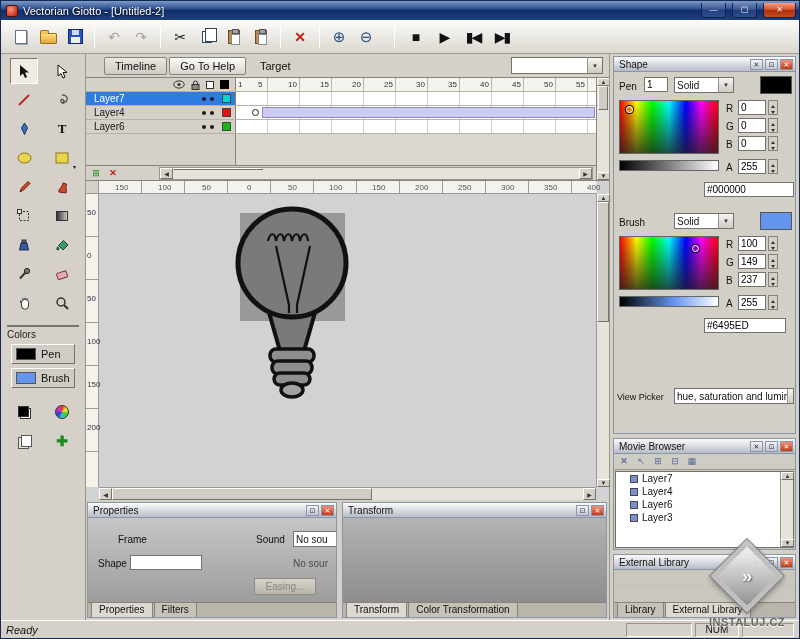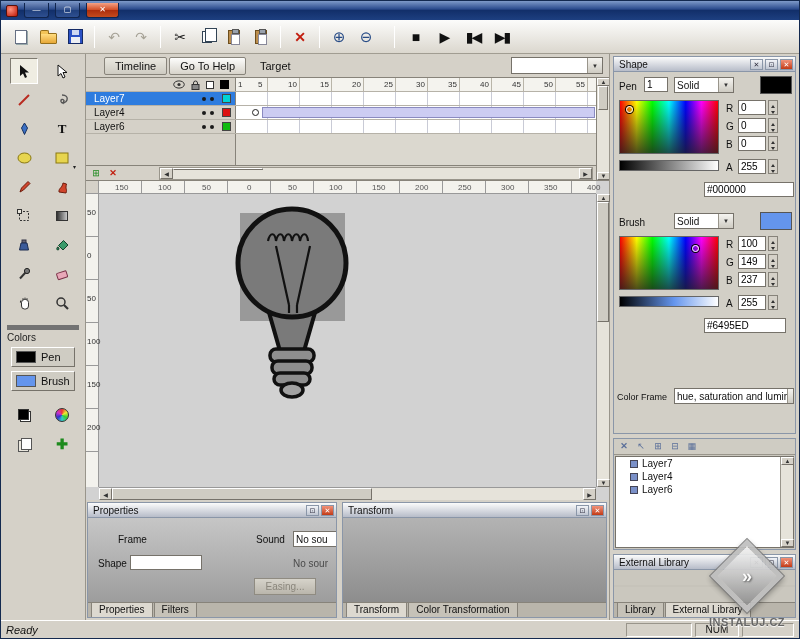--- a/index.html
+++ b/index.html
@@ -48,21 +48,21 @@
   .mainrow { flex:1; display:flex; min-height:0; }
 
   
   .lefttools { width:85px; flex:none; background:#d5d1c8; border-right:1px solid #99958b;
     display:flex; flex-direction:column; align-items:center; padding-top:4px; }
   .tool-grid { display:grid; grid-template-columns:28px 28px; column-gap:10px; row-gap:3px; }
   .tool { width:28px; height:26px; display:flex; align-items:center; justify-content:center; position:relative; }
   .tool.active { background:#efede2; border:1px solid; border-color:#7e7a70 #fff #fff #7e7a70; }
   .tool .tglyph { font-size:13px; }
   .flyout { position:absolute; right:0px; bottom:1px; font-size:6px; color:#222; line-height:1; }
-  .colors-label { width:72px; margin:9px 0 2px; font-size:10px; color:#222; text-align:left; border-top:5px solid #737373; padding-top:2px; }
+  .colors-label { width:72px; margin:9px 0 2px; font-size:10px; color:#222; text-align:left; border-top:2px solid #737373; padding-top:2px; }
   .swatchbtn { width:64px; height:20px; border:1px solid; border-color:#fff #76726a #76726a #fff; background:#cfccc3;
     display:flex; align-items:center; gap:5px; padding:0 4px; margin:2px 0; }
   .swatch { width:20px; height:12px; border:1px solid #555; flex:none; }
   .smallicons { display:grid; grid-template-columns:26px 26px; gap:5px 12px; margin-top:10px; }
   .sbtn2 { width:26px; height:24px; display:flex; align-items:center; justify-content:center; position:relative; }
   .ic-bw { width:13px; height:13px; position:relative; }
   .ic-bw::before { content:""; position:absolute; right:0; bottom:0; width:9px; height:9px; background:#fff; border:1px solid #333; }
   .ic-bw::after { content:""; position:absolute; left:0; top:0; width:9px; height:9px; background:#000; border:1px solid #333; }
   .ic-wheel { width:14px; height:14px; border-radius:50%; border:1px solid #333;
     background:conic-gradient(#e33,#ee3,#3c3,#3cc,#33c,#c3c,#e33); }
@@ -205,20 +205,21 @@
     color:#fff; font-weight:bold; font-size:18px; text-shadow:1px 1px 2px #555; }
   .wm-text { font-size:11px; font-weight:bold; color:#5f5f5f; text-shadow:0 1px 1px #fff; letter-spacing:.5px; }
 </style>
 </head>
 <body>
 
 <div class="window">
 
   <div class="titlebar">
     <span class="app-icon"></span>
+    <span class="tb-title">Vectorian Giotto - [Untitled-2]</span>
     <span class="winbtn">—</span>
     <span class="winbtn">▢</span>
     <span class="winbtn close">✕</span>
   </div>
 
 
   <div class="toolbar">
     <div class="tbtn">
         <span class="ic-new"></span>
       </div>
@@ -687,29 +688,35 @@
             </span>
           <div class="abs lumbar lum-brush" style="left:5px;top:224px"></div>
           <span class="abs lbl" style="left:112px;top:226px">A</span>
           <input class="abs tinput" style="left: 124px; top: 223px; width: 28px;" value="255">
           <span class="abs spin" style="left:154px;top:223px">
               <i class="up"></i>
               <i class="dn"></i>
             </span>
           <input class="abs tinput" style="left: 90px; top: 246px; width: 82px;" value="#6495ED">
 
-          <span class="abs lbl" style="left:3px;top:320px;font-size:9px">Color Frame</span>
+          <span class="abs lbl" style="left:3px;top:320px;font-size:9px">View Picker</span>
           <div class="abs dropdown" style="left:60px;top:316px;width:120px">
             <span class="ddval">hue, saturation and lumir</span>
             <span class="dd-arrow">▼</span>
           </div>
         </div>
       </div>
 
       <div class="panel mbpanel">
+        <div class="phead">
+          <span class="ptitle">Movie Browser</span>
+          <span class="pbtn">✕</span>
+          <span class="pbtn">⊡</span>
+          <span class="pbtn close">✕</span>
+        </div>
         <div class="mb-toolbar">
           <span class="mb-tbtn g-red">✕</span>
           <span class="mb-tbtn">↖</span>
           <span class="mb-tbtn">⊞</span>
           <span class="mb-tbtn">⊟</span>
           <span class="mb-tbtn">▦</span>
         </div>
         <div class="mb-listwrap">
           <div class="mb-items">
             <div class="mb-item">
@@ -717,20 +724,24 @@
                 <span>Layer7</span>
               </div>
             <div class="mb-item">
                 <span class="ficon"></span>
                 <span>Layer4</span>
               </div>
             <div class="mb-item">
                 <span class="ficon"></span>
                 <span>Layer6</span>
               </div>
+            <div class="mb-item">
+                <span class="ficon"></span>
+                <span>Layer3</span>
+              </div>
           </div>
           <div class="mb-vscroll">
             <span class="sab">▲</span>
             <div class="vfill"></div>
             <span class="sab">▼</span>
           </div>
         </div>
       </div>
 
       <div class="panel elpanel">

